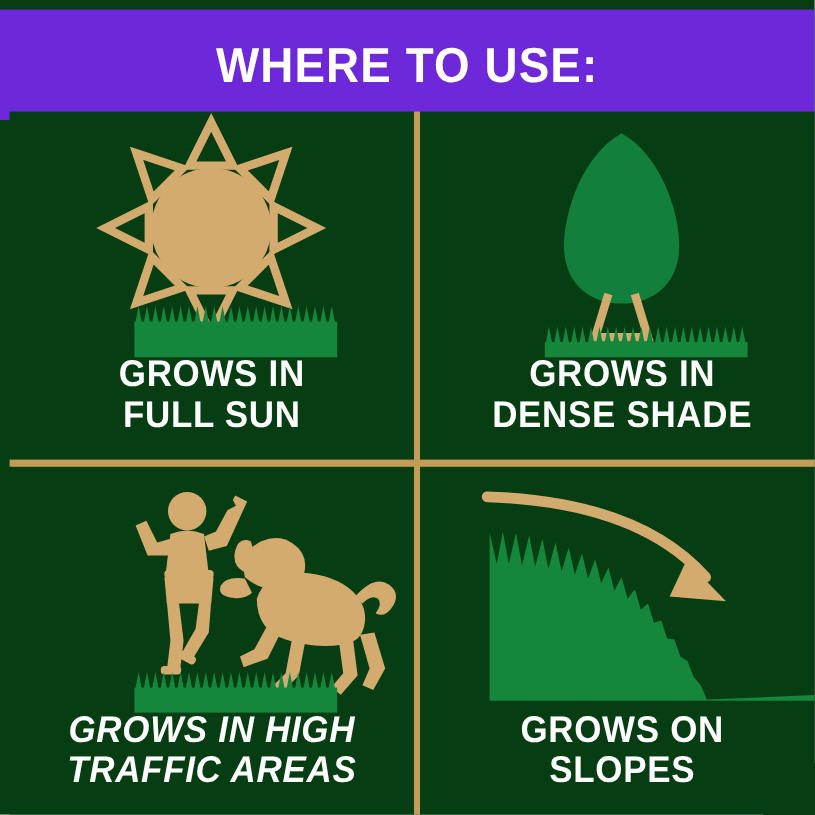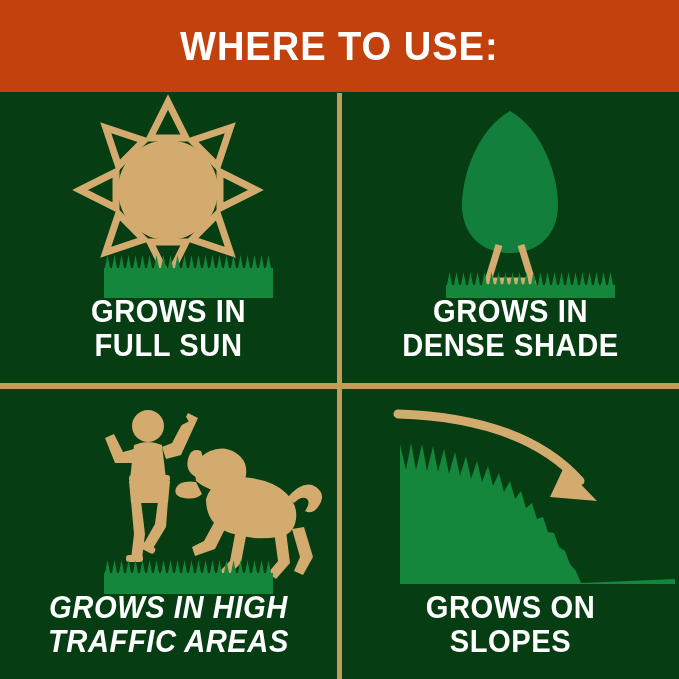--- a/index.html
+++ b/index.html
@@ -16,43 +16,43 @@
     width: 679px;
     height: 679px;
     background: #063d12;
     overflow: hidden;
   }
 
   
   .header {
     position: absolute;
     left: 0;
-    top: 0;
+    top: 8px;
     width: 679px;
     height: 92px;
-    background: #c2410c;
+    background: #6d28d9;
     display: flex;
     align-items: center;
     justify-content: center;
   }
   .header-title {
     color: #ffffff;
     font-family: "Liberation Sans", sans-serif;
     font-size: 41px;
     font-weight: bold;
     letter-spacing: 1.0px;
     transform: scaleX(0.93);
     line-height: 1;
     white-space: nowrap;
   }
 
   
   .grid {
     position: absolute;
-    left: 0;
+    left: 8px;
     top: 93px;
     width: 586px;
     height: 586px;
   }
   .panel {
     position: absolute;
     width: 337px;
     height: 290px;
     background: #063d12;
     overflow: hidden;

